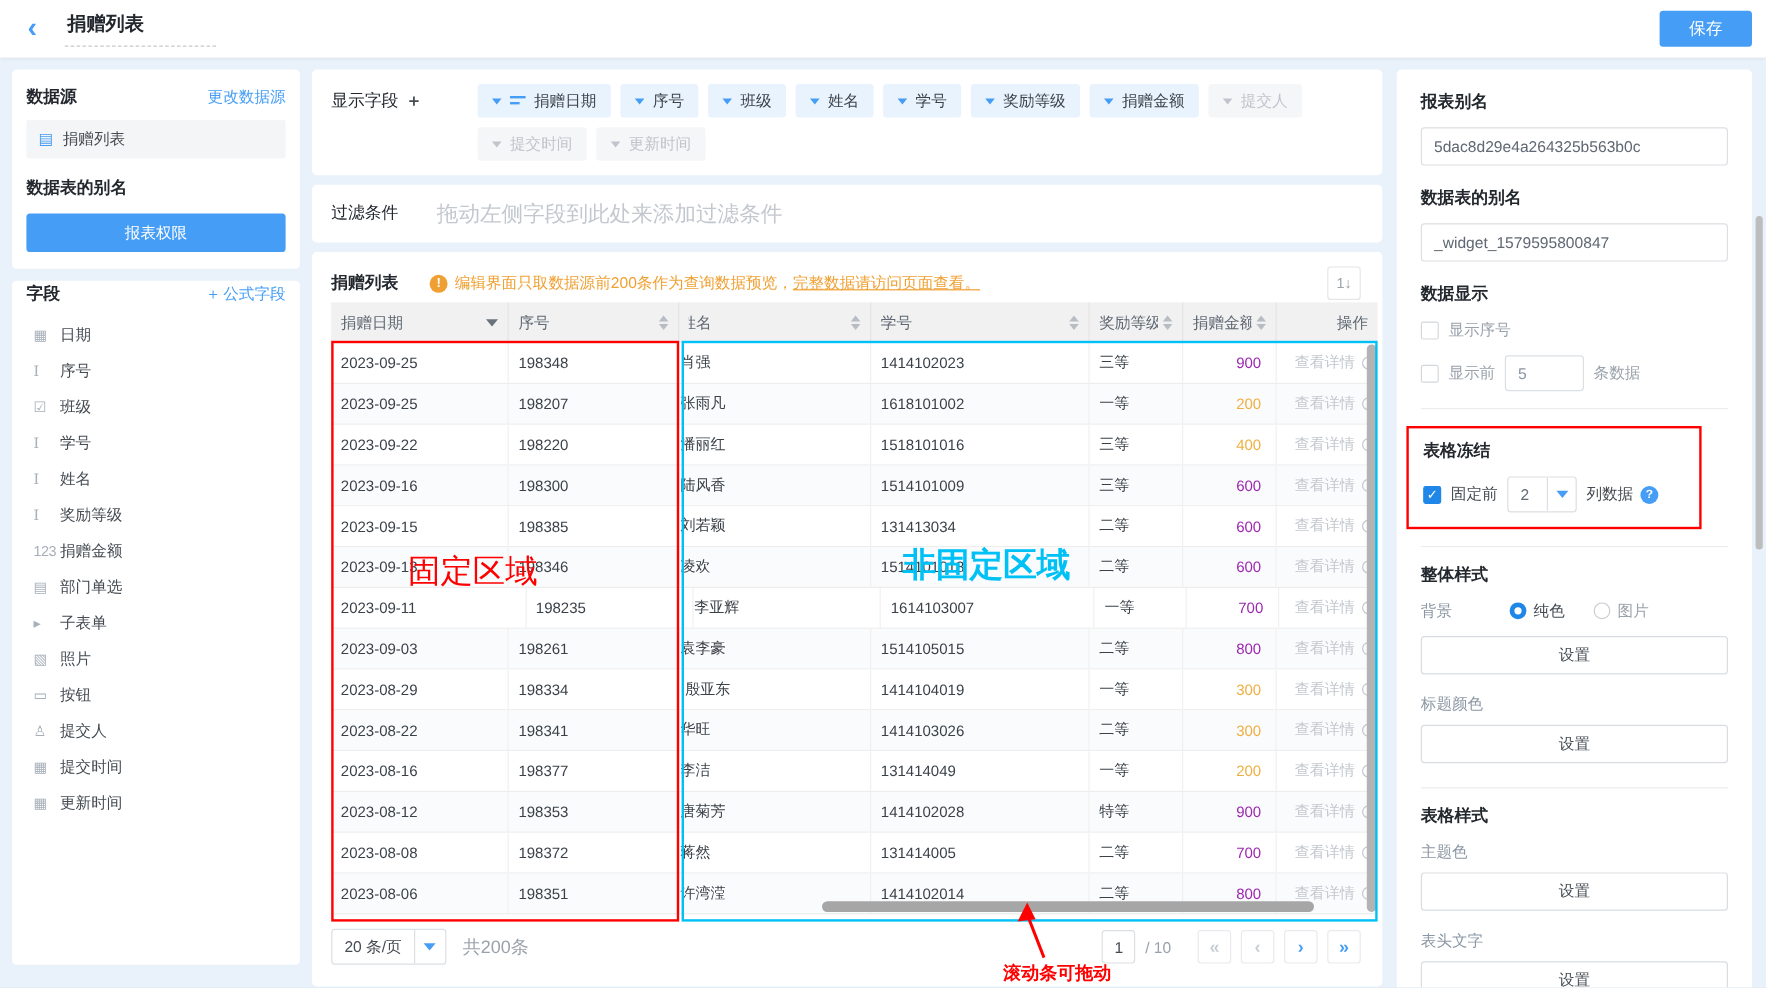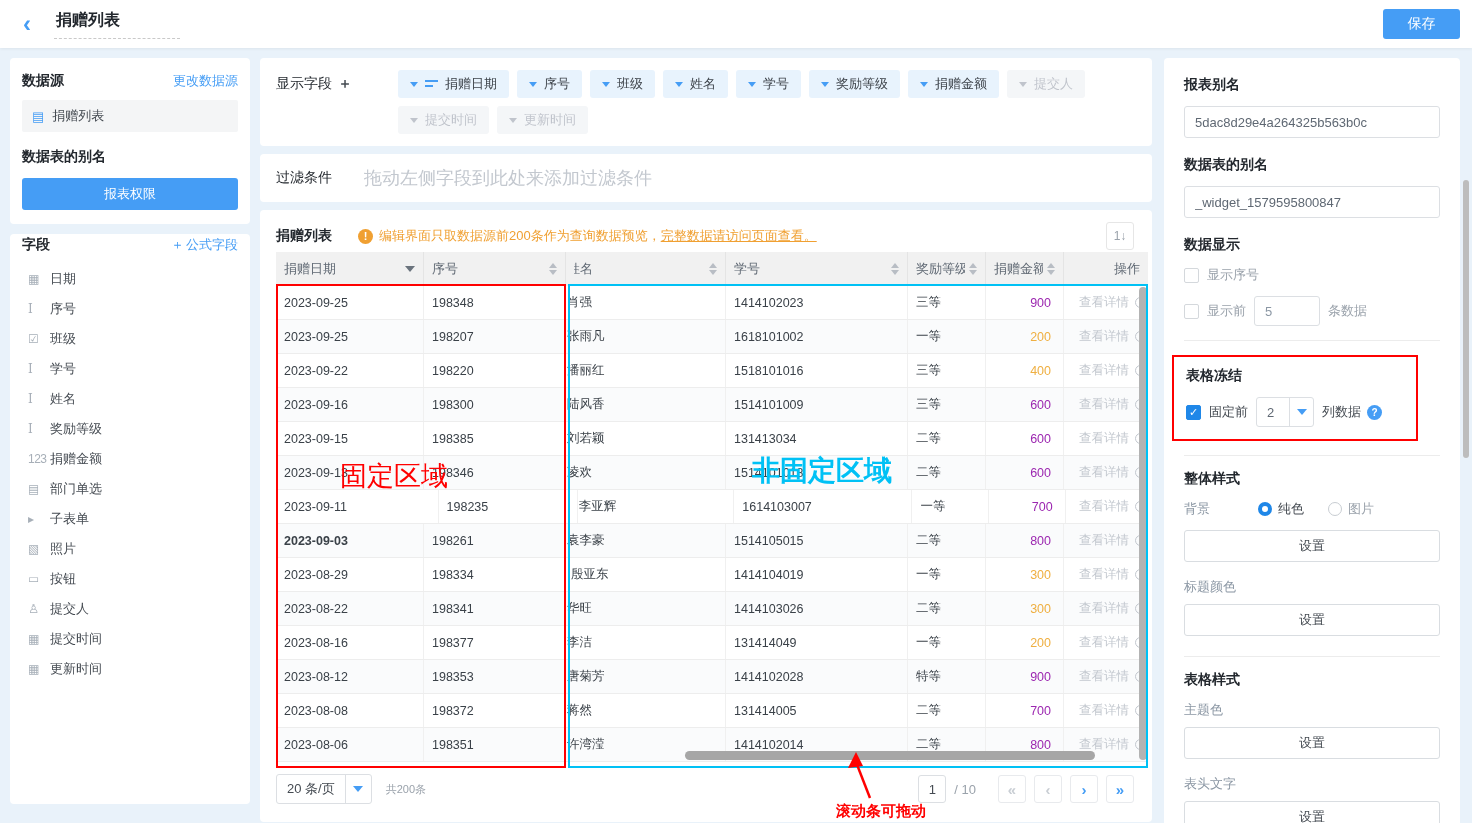--- a/index.html
+++ b/index.html
@@ -107,21 +107,21 @@
   .hscroll { position:absolute; left:409px; top:499px; width:410px; height:9px; background:#a6a6a6; border-radius:5px; z-index:4; cursor:pointer; }
   .arrow-svg { left:560px; top:500px; width:60px; height:48px; }
   .scroll-tip { left:560px; top:550px; color:#ff0000; font-size:15px; font-weight:bold; white-space:nowrap; }
 
   
   .pager { margin-top:12px; display:flex; align-items:center; padding-right:14px; }
   .psize { display:flex; height:30px; border:1px solid #dcdfe3; border-radius:3px; overflow:hidden; cursor:pointer; }
   .psize .val { padding:0 10px; font-size:13px; color:#454b52; display:flex; align-items:center; }
   .psize .cbx { width:26px; border-left:1px solid #dcdfe3; display:flex; align-items:center; justify-content:center; }
   .psize .cbx b { width:0; height:0; border-left:5px solid transparent; border-right:5px solid transparent; border-top:6px solid #459df5; }
-  .ptotal { margin-left:14px; font-size:11px; color:#9aa2ab;text-align:center; }
+  .ptotal { margin-left:14px; font-size:15px; color:#9aa2ab;text-align:center; }
   .pright { margin-left:auto; display:flex; align-items:center; gap:8px; }
   .pinput { width:28px; height:28px; border:1px solid #dcdfe3; border-radius:3px; text-align:center; font-size:13px; color:#454b52; }
   .ppages { font-size:13px; color:#9aa2ab; margin-right:14px; }
   .pbtn { width:28px; height:28px; border:1px solid #e8eaed; border-radius:3px; background:#fff; font-size:15px; font-weight:bold;
           color:#c9ced4; display:flex; align-items:center; justify-content:center; cursor:pointer; }
   .pbtn.on { color:#459df5; }
 
   
   .right-col { position:absolute; left:1164px; top:58px; width:296px; height:780px; padding:18px 20px; overflow:hidden; }
   .rp-h { font-size:14px; font-weight:bold; color:#23282e; margin-bottom:12px; }
@@ -450,21 +450,21 @@
               </div>
               <div class="t-cell" style="width: 182px;">1614103007</div>
               <div class="t-cell" style="width: 78px;">一等</div>
               <div class="t-cell amt amt-purple" style="width: 78px;">700</div>
               <div class="t-cell op" style="width: 84px;">
                 <span>查看详情</span>
                 <span class="mag"></span>
               </div>
             </div>
             <div class="t-row">
-              <div class="t-cell" style="width: 148px; font-weight: bold;">2023-09-03</div>
+              <div class="t-cell" style="width: 148px;">2023-09-03</div>
               <div class="t-cell" style="width: 142px;">198261</div>
               <div class="t-cell clip" style="width: 160px;">
                 <span class="shift">袁李豪</span>
               </div>
               <div class="t-cell" style="width: 182px;">1514105015</div>
               <div class="t-cell" style="width: 78px;">二等</div>
               <div class="t-cell amt amt-purple" style="width: 78px;">800</div>
               <div class="t-cell op" style="width: 84px;">
                 <span>查看详情</span>
                 <span class="mag"></span>

